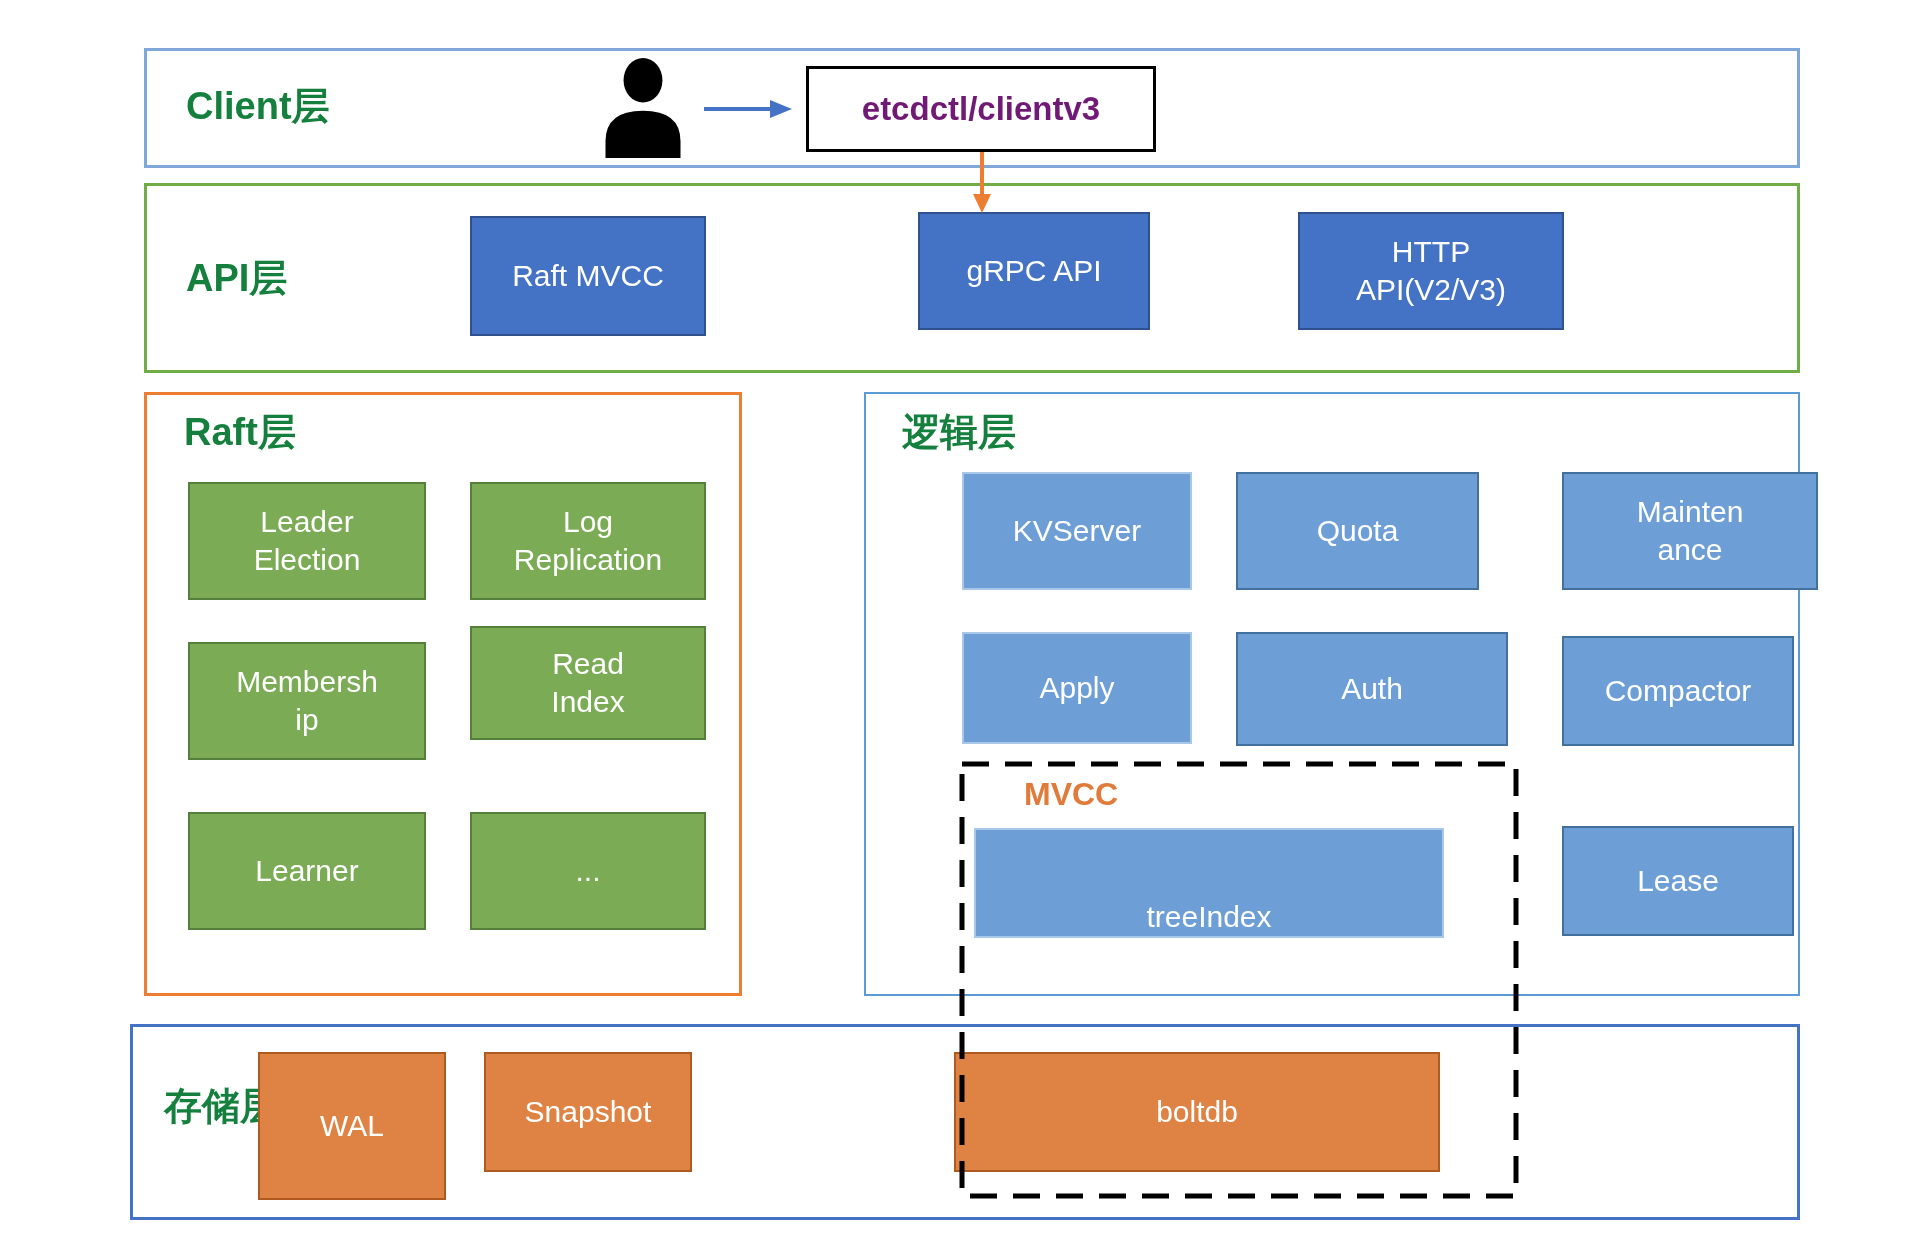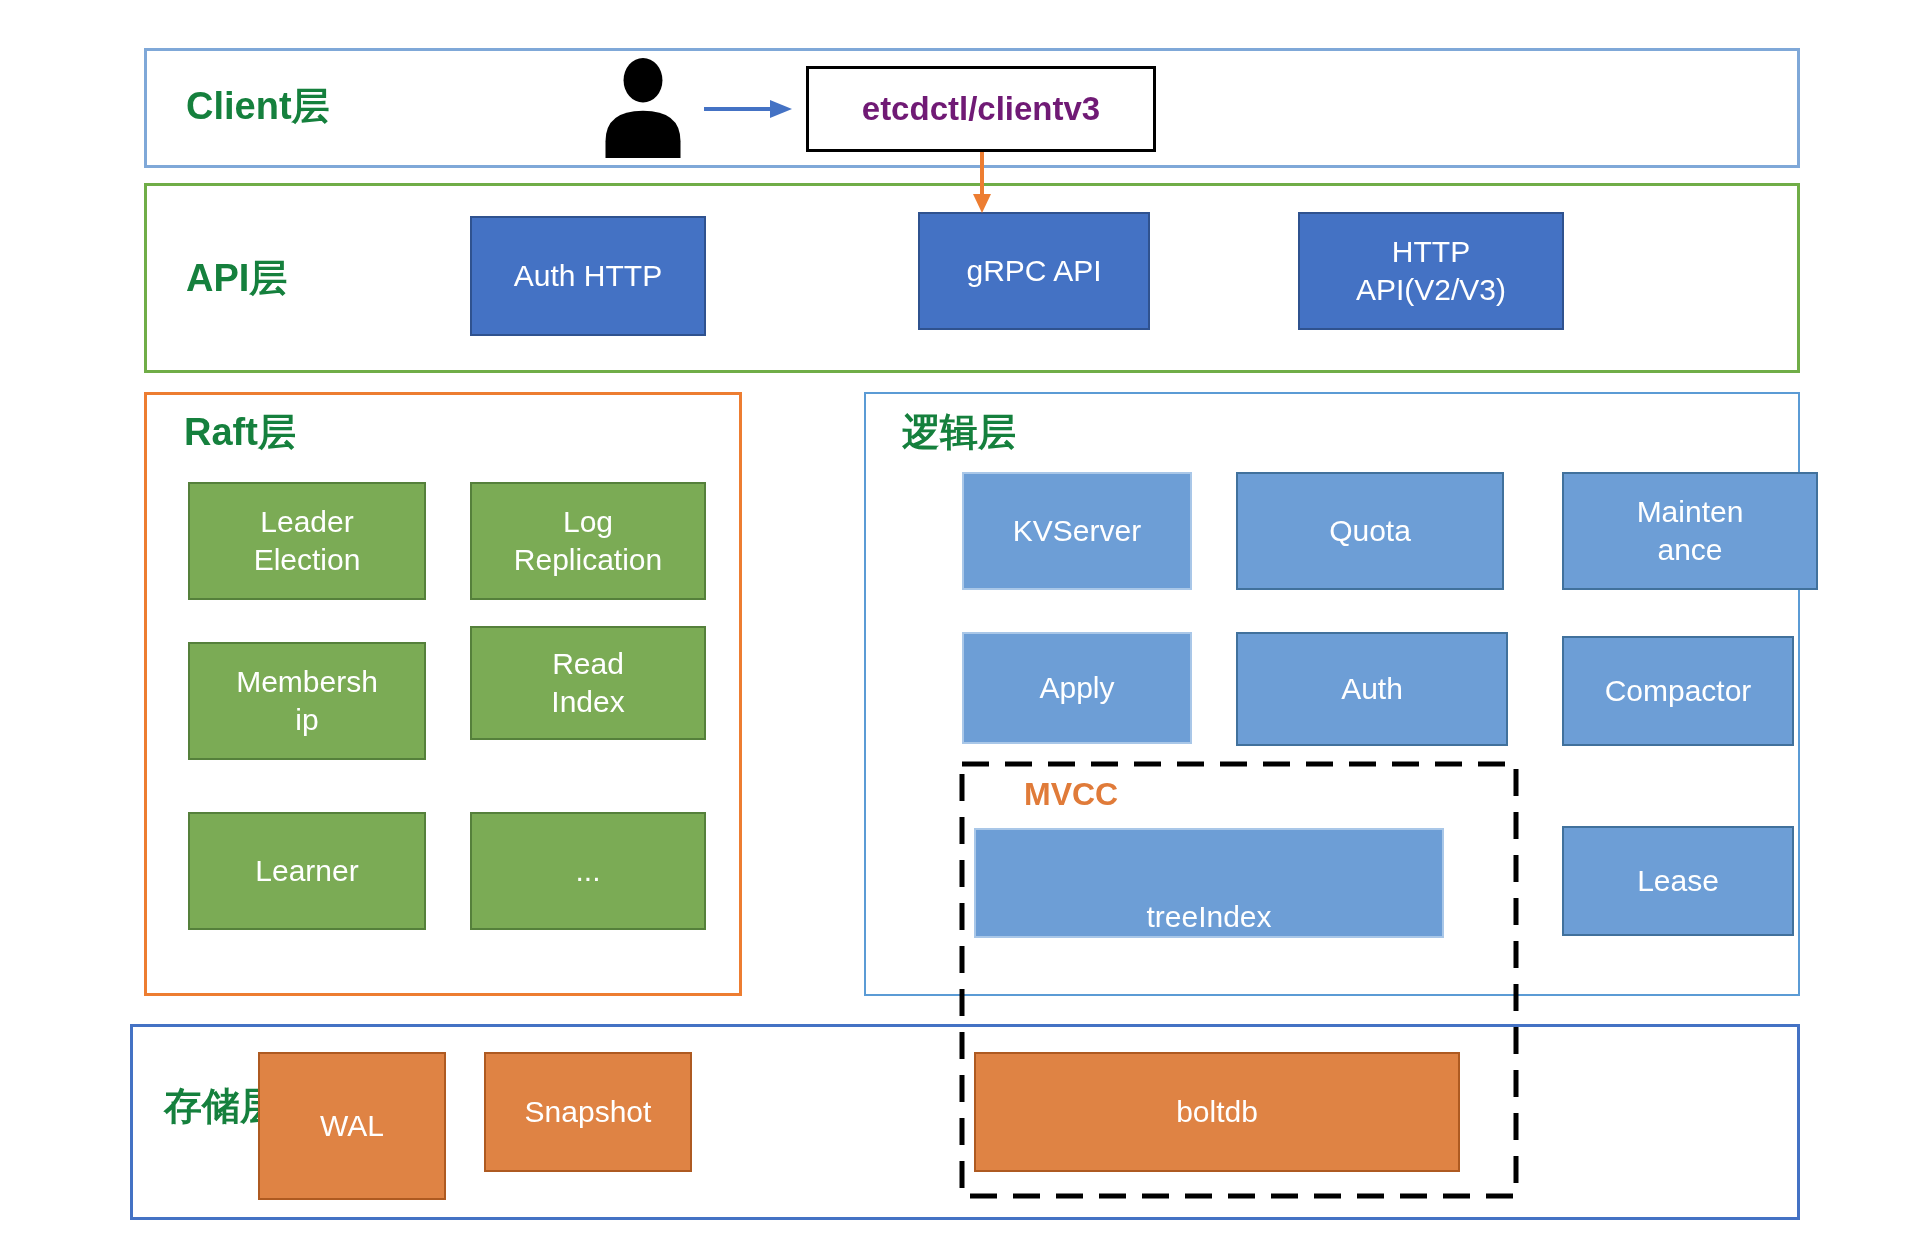--- a/index.html
+++ b/index.html
@@ -64,21 +64,21 @@
     <svg width="28" height="62">
       <line x1="14" y1="0" x2="14" y2="44" stroke="#ED7D31" stroke-width="4"></line>
       <polygon points="5,42 23,42 14,61" fill="#ED7D31"></polygon>
     </svg>
   </span>
 
   <div class="layer api" style="left:144px;top:183px;width:1656px;height:190px;"></div>
   <div class="layer-title" style="left:186px;top:258px;">API层</div>
 
   <div class="box blue-dark" style="left:470px;top:216px;width:236px;height:120px;">
-    <span class="wrap">Auth HTTP</span>
+    <span class="wrap">Raft MVCC</span>
   </div>
   <div class="box blue-dark" style="left:918px;top:212px;width:232px;height:118px;">
     <span class="wrap">gRPC API</span>
   </div>
   <div class="box blue-dark" style="left:1298px;top:212px;width:266px;height:118px;">
     <span class="wrap" style="width:175px;">HTTP API(V2/V3)</span>
   </div>
 
   <div class="layer raft" style="left:144px;top:392px;width:598px;height:604px;"></div>
   <div class="layer-title" style="left:184px;top:412px;">Raft层</div>
@@ -101,21 +101,21 @@
   <div class="box green" style="left:470px;top:812px;width:236px;height:118px;">
     <span class="wrap">...</span>
   </div>
 
   <div class="layer logic" style="left:864px;top:392px;width:936px;height:604px;"></div>
   <div class="layer-title" style="left:902px;top:412px;">逻辑层</div>
 
   <div class="box blue-light plain" style="left:962px;top:472px;width:230px;height:118px;">
     <span class="wrap">KVServer</span>
   </div>
-  <div class="box blue-light" style="left:1236px;top:472px;width:268px;height:118px;">
+  <div class="box blue-light" style="left:1236px;top:472px;width:243px;height:118px;">
     <span class="wrap">Quota</span>
   </div>
   <div class="box blue-light" style="left:1562px;top:472px;width:256px;height:118px;">
     <span class="wrap break" style="width:108px;">Maintenance</span>
   </div>
 
   <div class="box blue-light plain" style="left:962px;top:632px;width:230px;height:112px;">
     <span class="wrap">Apply</span>
   </div>
   <div class="box blue-light" style="left:1236px;top:632px;width:272px;height:114px;">
@@ -141,17 +141,17 @@
 
   <div class="layer storage" style="left:130px;top:1024px;width:1670px;height:196px;"></div>
   <div class="layer-title" style="left:164px;top:1086px;">存储层</div>
 
   <div class="box orange" style="left:258px;top:1052px;width:188px;height:148px;">
     <span class="wrap">WAL</span>
   </div>
   <div class="box orange" style="left:484px;top:1052px;width:208px;height:120px;">
     <span class="wrap">Snapshot</span>
   </div>
-  <div class="box orange" style="left:974px;top:1052px;width:486px;height:120px;z-index:4;justify-content:center;">
+  <div class="box orange" style="left:954px;top:1052px;width:486px;height:120px;z-index:4;justify-content:center;">
     <span class="wrap">boltdb</span>
   </div>
 
 </div>
 
 </body></html>

